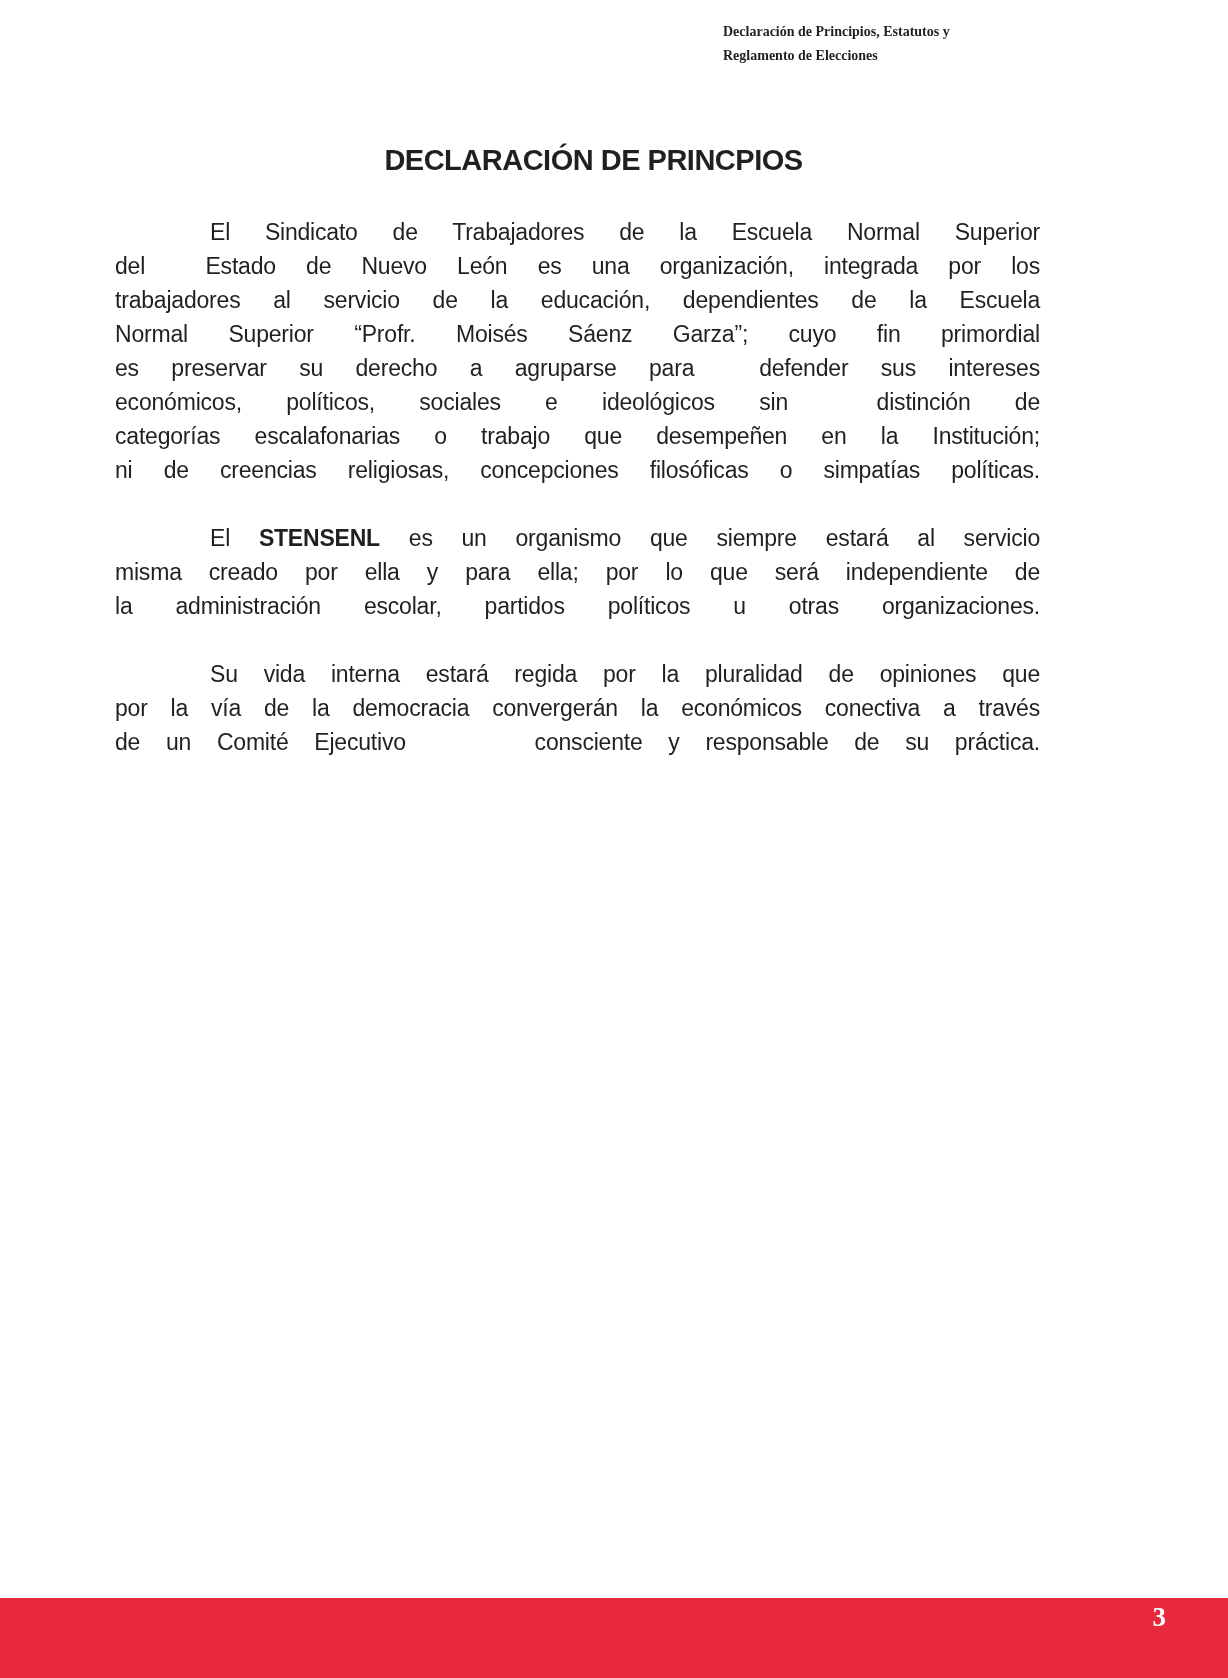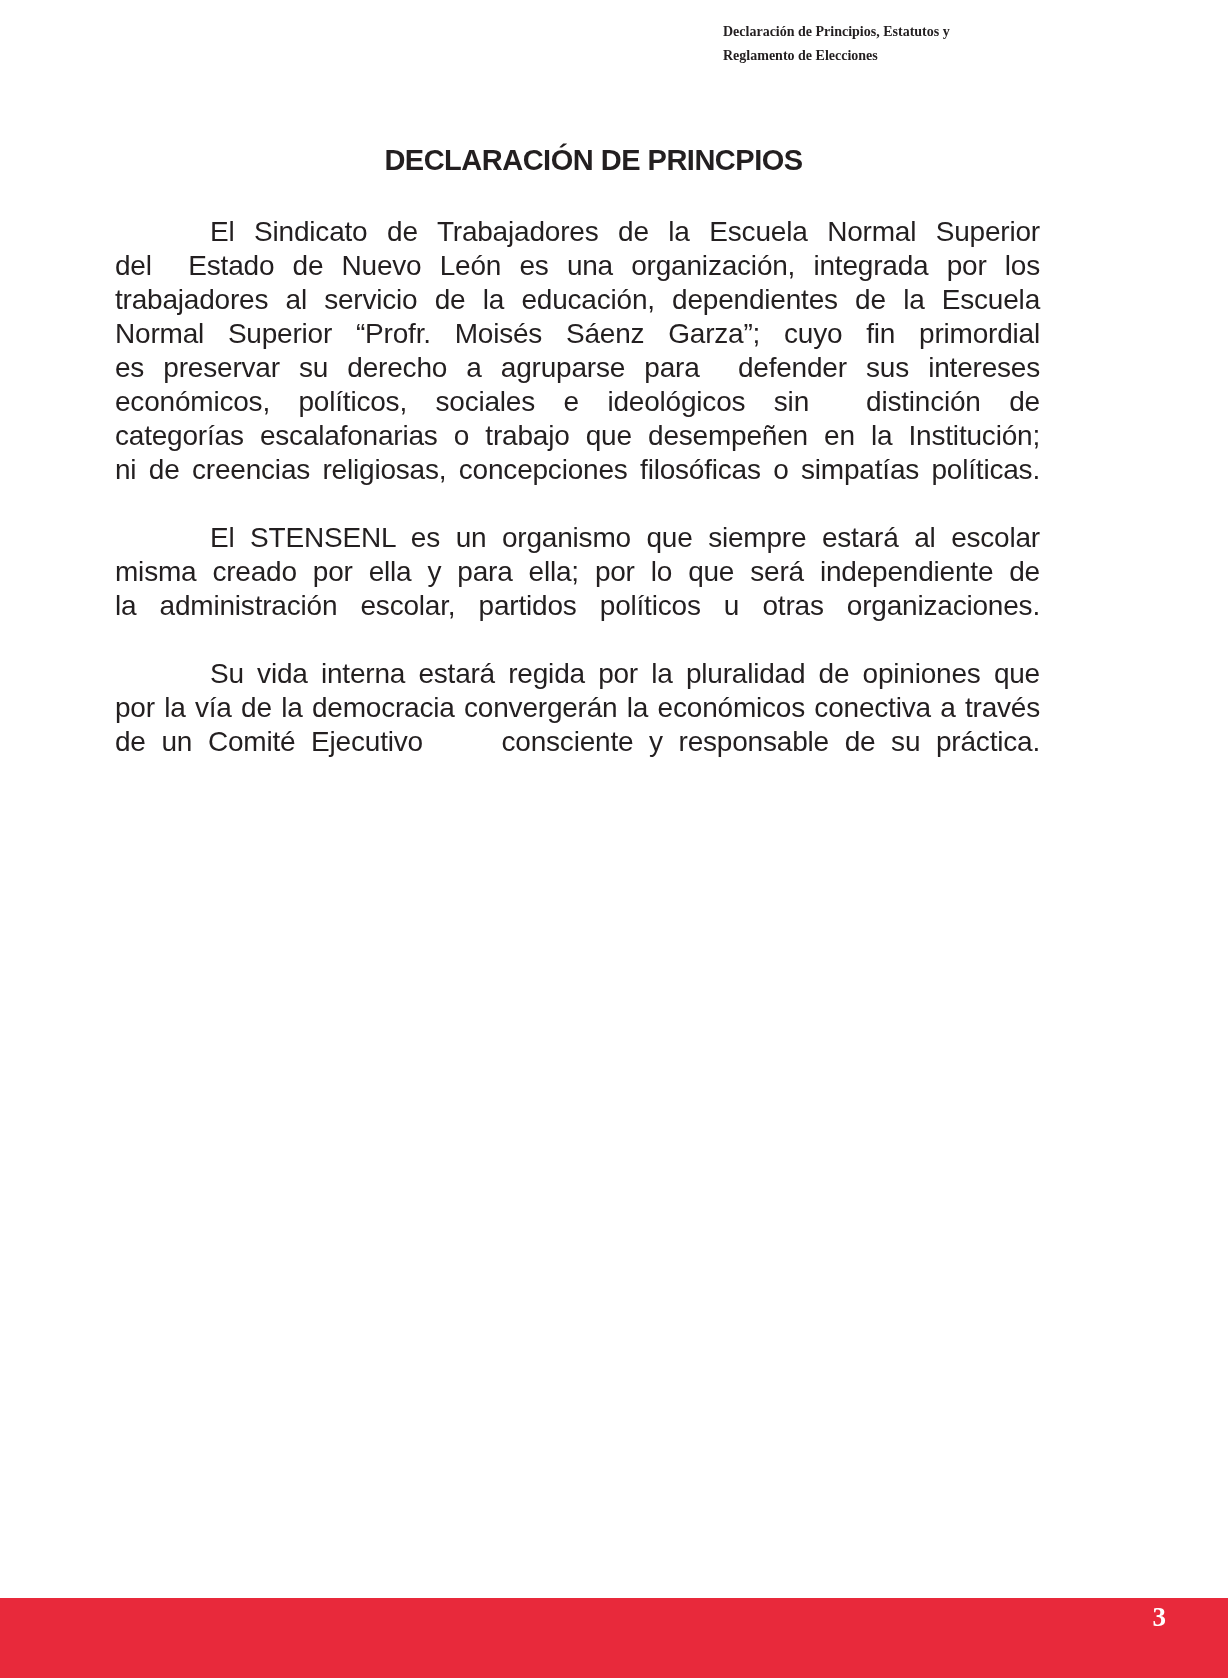--- a/index.html
+++ b/index.html
@@ -41,34 +41,34 @@
     font-size: 29px;
     letter-spacing: -0.5px;
     color: #231f20;
   }
   
   .body-text {
     position: absolute;
     left: 115px;
     top: 215px;
     width: 925px;
-    font-size: 28px;
+    font-size: 23px;
     letter-spacing: -0.2px;
     color: #231f20;
   }
   .para { margin: 0 0 34px 0; }
   .para:last-child { margin-bottom: 0; }
   .line {
     line-height: 34px;
     text-align: justify;
     text-align-last: justify;
     white-space: normal;
   }
   .indent { padding-left: 95px; }
-  .b { font-weight: normal; }
+  .b { font-weight: bold; }
   
   .footer {
     position: absolute;
     left: 0;
     top: 1598px;
     width: 1228px;
     height: 80px;
     background: #E8293B;
   }
   .pagenum {
@@ -101,21 +101,21 @@
       <div class="line">del&nbsp; Estado de Nuevo León es una organización, integrada por los</div>
       <div class="line">trabajadores al servicio de la educación, dependientes de la Escuela</div>
       <div class="line">Normal Superior “Profr. Moisés Sáenz Garza”; cuyo fin primordial</div>
       <div class="line">es preservar su derecho a agruparse para&nbsp; defender sus intereses</div>
       <div class="line">económicos, políticos, sociales e ideológicos sin&nbsp; distinción de</div>
       <div class="line">categorías escalafonarias o trabajo que desempeñen en la Institución;</div>
       <div class="line">ni de creencias religiosas, concepciones filosóficas o simpatías políticas.</div>
     </div>
 
     <div class="para">
-      <div class="line indent"><span>El </span><span class="b">STENSENL</span><span> es un organismo que siempre estará al escolar</span></div>
+      <div class="line indent"><span>El </span><span class="b">STENSENL</span><span> es un organismo que siempre estará al servicio</span></div>
       <div class="line">misma creado por ella y para ella; por lo que será independiente de</div>
       <div class="line">la administración escolar, partidos políticos u otras organizaciones.</div>
     </div>
 
     <div class="para">
       <div class="line indent">Su vida interna estará regida por la pluralidad de opiniones que</div>
       <div class="line">por la vía de la democracia convergerán la económicos conectiva a través</div>
       <div class="line">de un Comité Ejecutivo&nbsp;&nbsp;&nbsp;&nbsp; consciente y responsable de su práctica.</div>
     </div>
 

